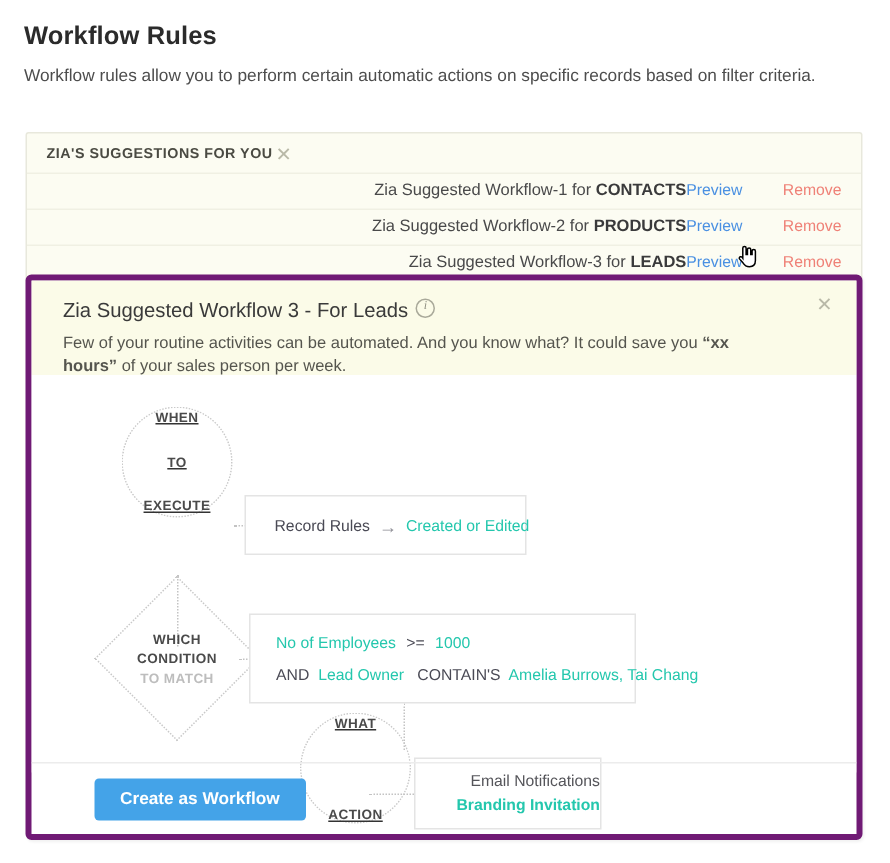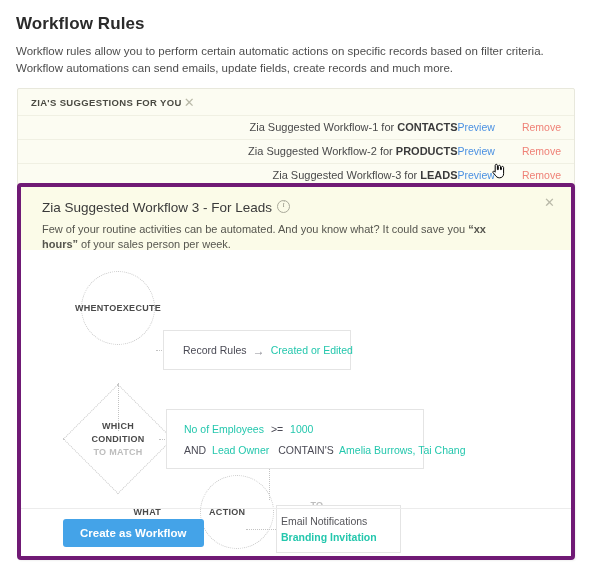--- a/index.html
+++ b/index.html
@@ -168,25 +168,26 @@
     height: 265px;
     background: #fff;
   }
   .node-circle {
     position: absolute;
     width: 74px;
     height: 74px;
     border: 1px dotted #c9c9c9;
     border-radius: 50%;
     display: flex;
-    flex-direction: row;
-    align-items: center;
-    justify-content: center;
+    flex-direction: column;
+    align-items: center;
+    justify-content: space-between;
     text-align: center;
     box-sizing: border-box;
+    text-decoration: underline;
   }
   .node-diamond {
     position: absolute;
     width: 78px;
     height: 78px;
     border: 1px dotted #c9c9c9;
     transform: rotate(45deg);
     box-sizing: border-box;
   }
   .node-diamond-inner {
@@ -289,21 +290,20 @@
     z-index: 40;
   }
 </style>
 </head>
 <body>
 
 <div class="page-header">
   <h1 class="page-title">Workflow Rules</h1>
   <p class="page-desc">
     <span>Workflow rules allow you to perform certain automatic actions on specific records based on filter criteria.</span><br>
-    <span>Workflow automations can send emails, update fields, create records and much more.</span>
   </p>
 </div>
 
 <div class="suggestions">
   <div class="sugg-head">
     <span class="sugg-head-title">ZIA'S SUGGESTIONS FOR YOU</span>
     <span class="x-close">✕</span>
   </div>
 
   <div class="sugg-row">
@@ -382,21 +382,21 @@
         <span class="teal">Amelia Burrows, Tai Chang</span>
       </div>
     </div>
 
     <div class="node-circle" style="left:179px; top:225px;gap:48px;">
       <div class="node-t1">WHAT</div>
       <div class="node-t1">ACTION</div>
       <div class="node-t2">TO PERFORM</div>
     </div>
 
-    <div class="box" style="left:255px; top:255px; width:125px; height:48px; padding-left:4px;">
+    <div class="box" style="left:255px; top:255px; width:125px; height:48px; padding-left:16px;text-align:right;">
       <div class="box-line" style="margin-bottom:4px;">Email Notifications</div>
       <div class="brand-link">Branding Invitation</div>
     </div>
 
   </div>
 
   <div class="detail-foot">
     <button class="btn-primary">Create as Workflow</button>
   </div>
 </div>

